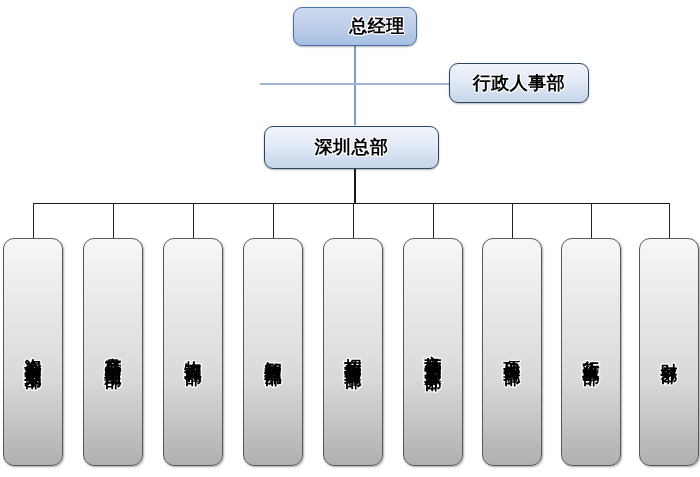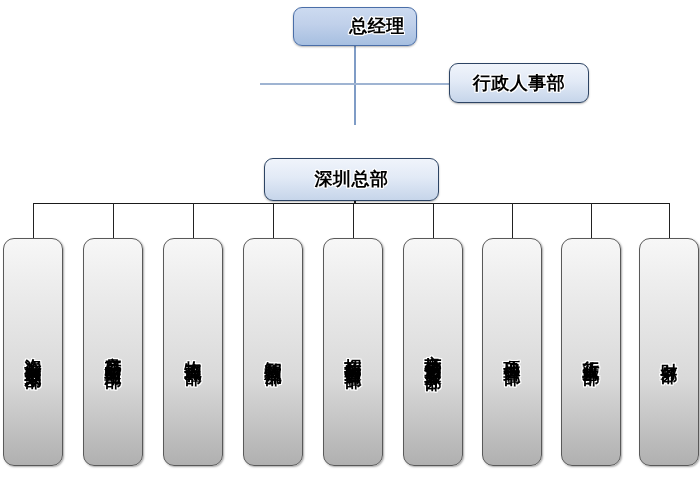--- a/index.html
+++ b/index.html
@@ -117,21 +117,21 @@
 
   <div class="node blue-strong" style="left:293px; top:7px; width:124px; height:39px;padding-left:44px;">
     <span class="label">总经理</span>
   </div>
 
 
   <div class="node blue-light" style="left:449px; top:63px; width:140px; height:40px;">
     <span class="label">行政人事部</span>
   </div>
 
-  <div class="node blue-light" style="left:264px; top:126px; width:175px; height:43px;margin-top:32px;">
+  <div class="node blue-light" style="left:264px; top:126px; width:175px; height:43px;">
     <span class="label">深圳总部</span>
   </div>
 
   <div class="node dept" style="left:3px; top:238px; width:60px; height:228px;">
     <span class="label">咨询与方案策划部</span>
   </div>
 
   <div class="node dept" style="left:83px; top:238px; width:60px; height:228px;">
     <span class="label">产品研发与应用部</span>
   </div>

